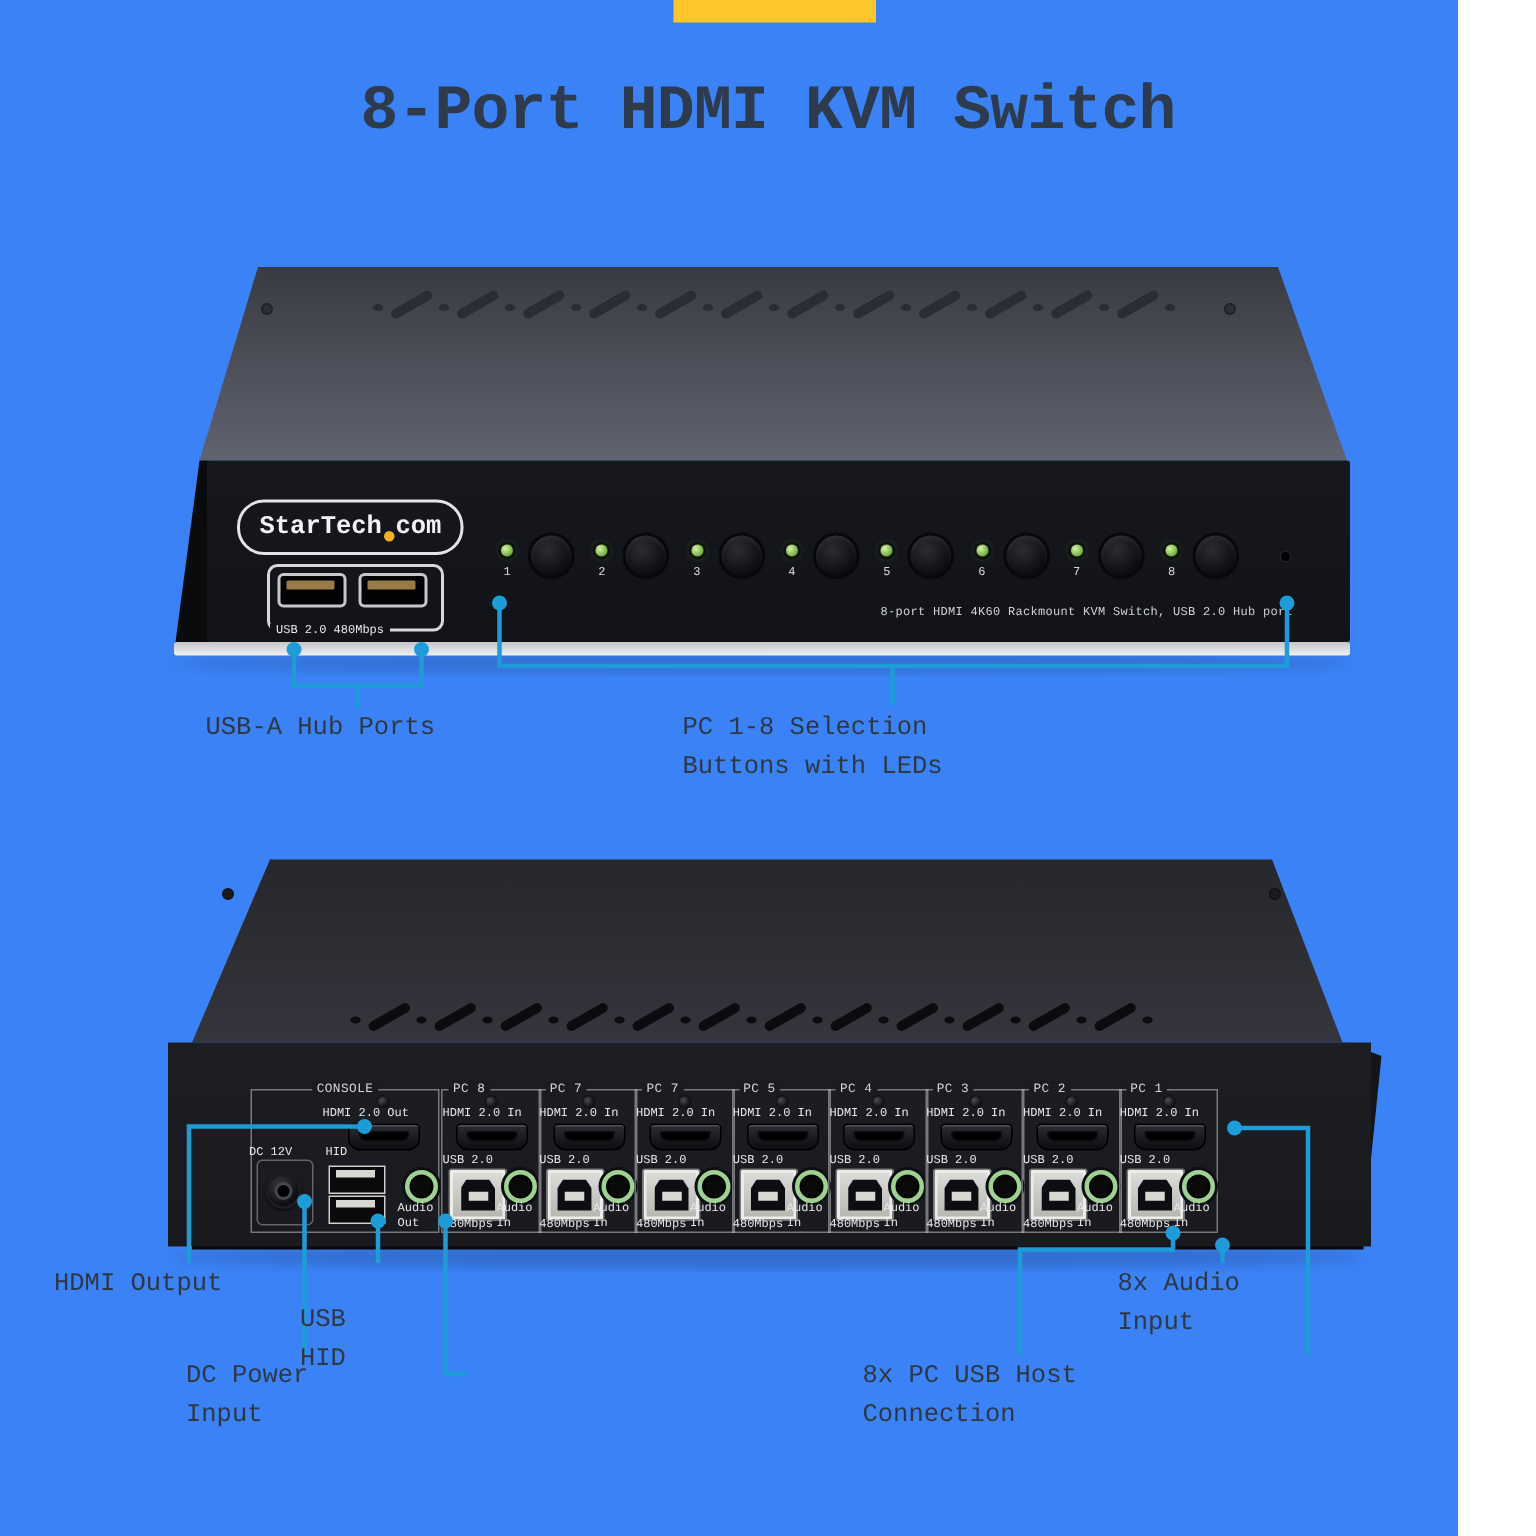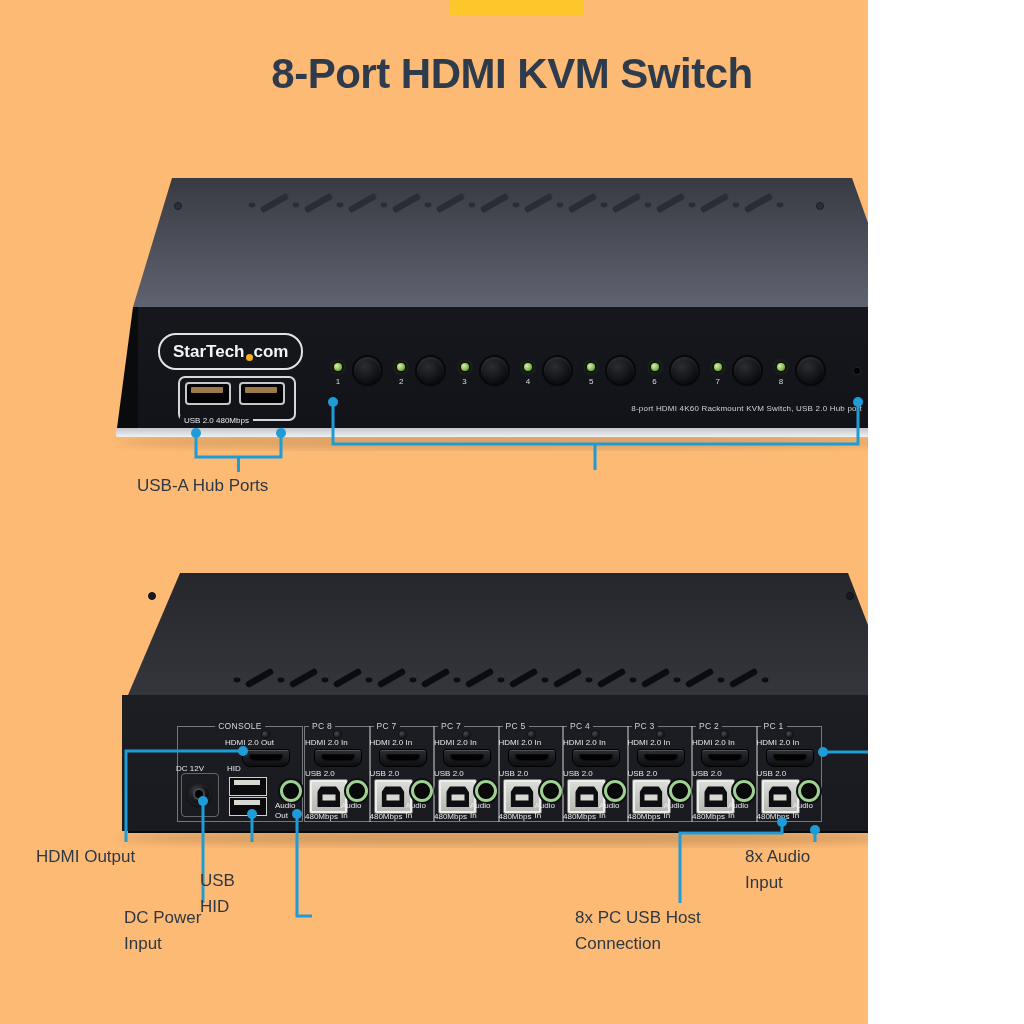--- a/index.html
+++ b/index.html
@@ -1,29 +1,29 @@
 <!DOCTYPE html>
 <html><head>
 <meta charset="utf-8">
 <style>
   html,body{margin:0;padding:0;background:#fff;}
-  #canvas{position:relative;width:868px;height:1024px;background:#fdba74;overflow:hidden;
-          font-family:Liberation Sans, sans-serif;}
+  #canvas{position:relative;width:972px;height:1024px;background:#3b82f6;overflow:hidden;
+          font-family:Liberation Mono, monospace;}
   .abs{position:absolute;}
 
   
   #accent-bar{left:449px;top:0;width:135px;height:15px;background:#fdc62b;}
   #page-title{left:0;top:50px;width:1024px;text-align:center;font-size:42px;font-weight:bold;
               color:#2d3b4c;letter-spacing:-0.5px;}
 
   
   #front-face{left:138px;top:307px;width:762px;height:121px;border-radius:2px;
               background:linear-gradient(180deg,#17181d 0%,#121318 100%);}
-  #rear-face{left:122px;top:695px;width:769px;height:136px;
-             background:linear-gradient(180deg,#1d1e24 0%,#191a20 100%);}
+  #rear-face{left:112px;top:695px;width:769px;height:136px;
+             background:linear-gradient(180deg,#1d1e24 0%,#191a20 100%);padding-left:33px;}
 
   
   #logo{left:20px;top:26px;height:33px;display:flex;align-items:center;padding:0 13px;
         border:2px solid #e3e4e6;border-radius:18px;color:#f3f4f5;font-size:17px;font-weight:bold;}
   #logo .logo-dot{display:inline-block;width:7px;height:7px;border-radius:50%;background:#f4b223;
         margin:12px 1px 0 1px;}
 
   
   #usb-hub-box{left:40px;top:69px;width:114px;height:41px;border:2px solid #d7d8db;border-radius:7px;}
   .front-usb-port{position:absolute;width:42px;height:19px;background:#020204;
@@ -445,20 +445,22 @@
       <circle cx="815" cy="830" r="5" fill="#1e9cd7" stroke="none"></circle>
       <path d="M815,830 V842"></path>
     </g>
     <g>
       <circle cx="823" cy="752" r="5" fill="#1e9cd7" stroke="none"></circle>
       <path d="M823,752 H872 V903"></path>
     </g>
   </svg>
 
   <div class="callout-label" style="left:137px;top:473px;width:200px">USB-A Hub Ports</div>
+  <div class="callout-label" style="left:455px;top:473px;width:240px">PC 1-8 Selection
+Buttons with LEDs</div>
 
   <div class="callout-label" style="left:36px;top:844px;width:180px">HDMI Output</div>
   <div class="callout-label" style="left:200px;top:868px;width:100px">USB
 HID</div>
   <div class="callout-label" style="left:124px;top:905px;width:160px">DC Power
 Input</div>
   <div class="callout-label" style="left:575px;top:905px;width:180px">8x PC USB Host
 Connection</div>
   <div class="callout-label" style="left:745px;top:844px;width:140px">8x Audio
 Input</div>

